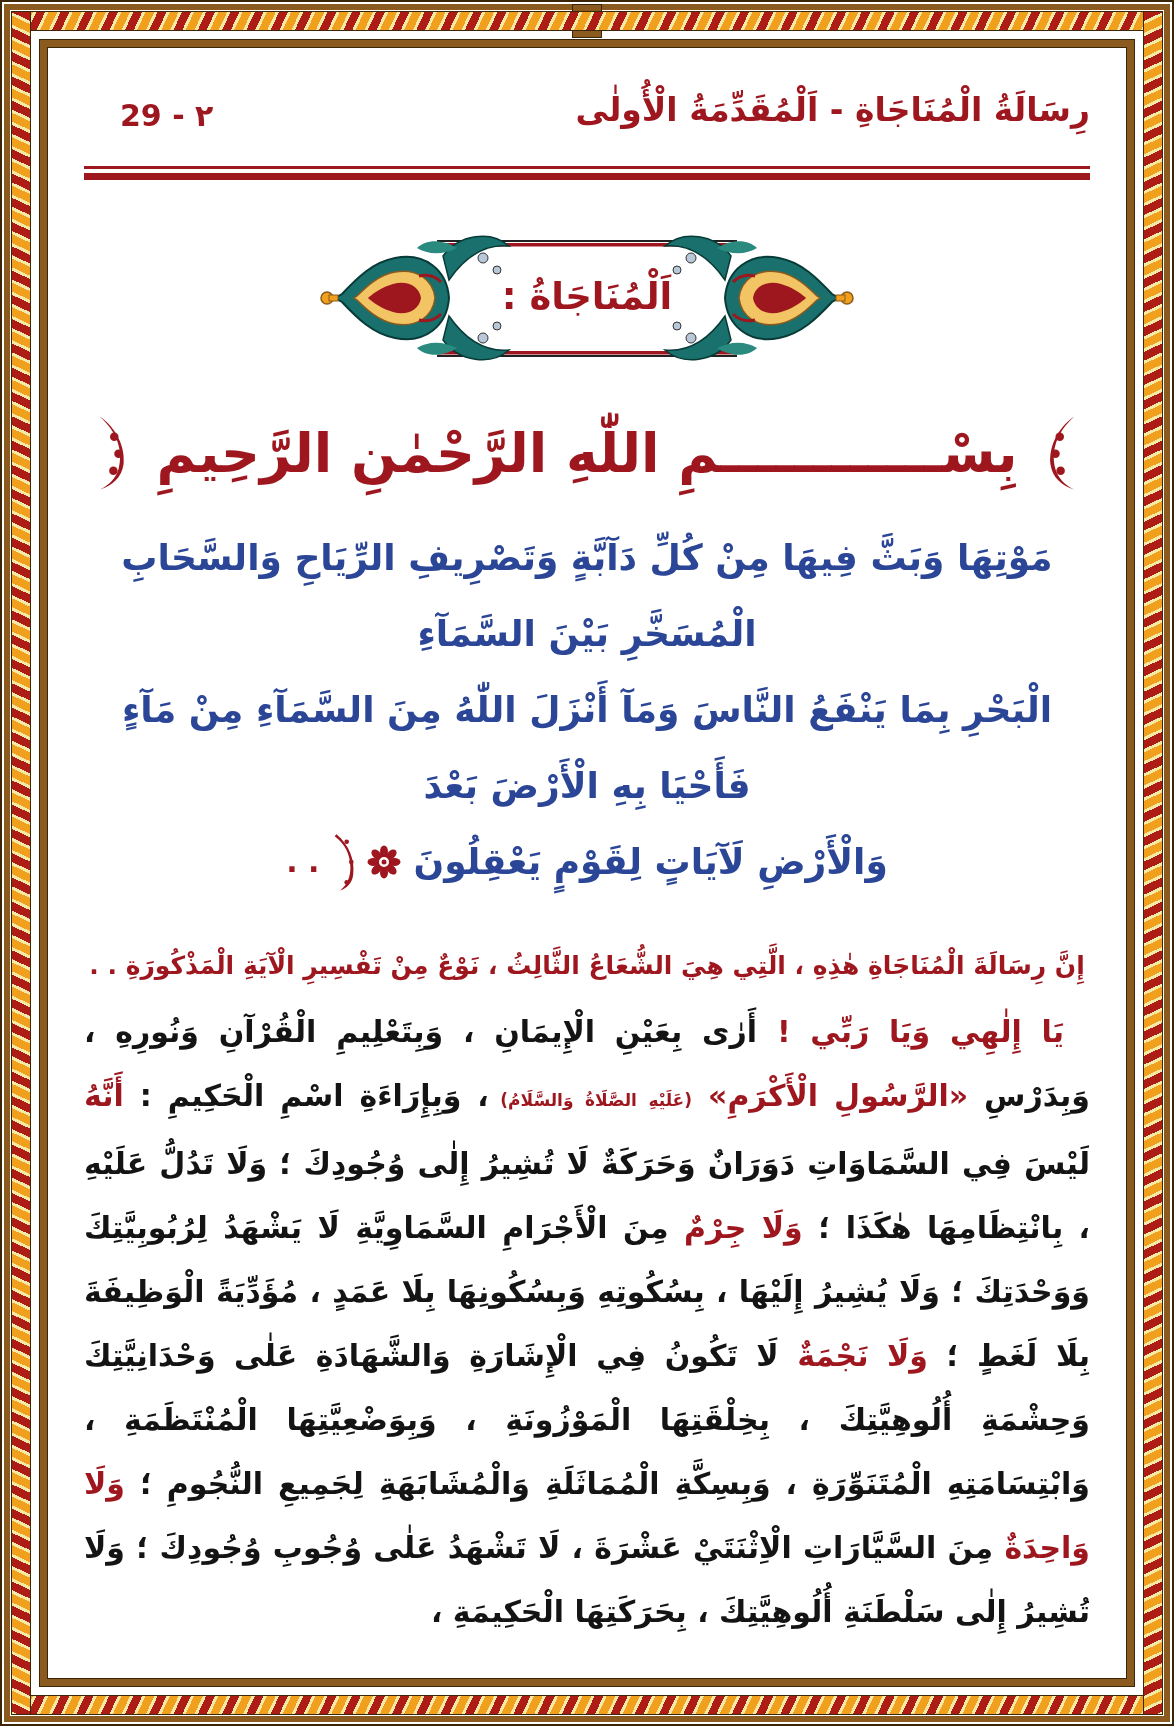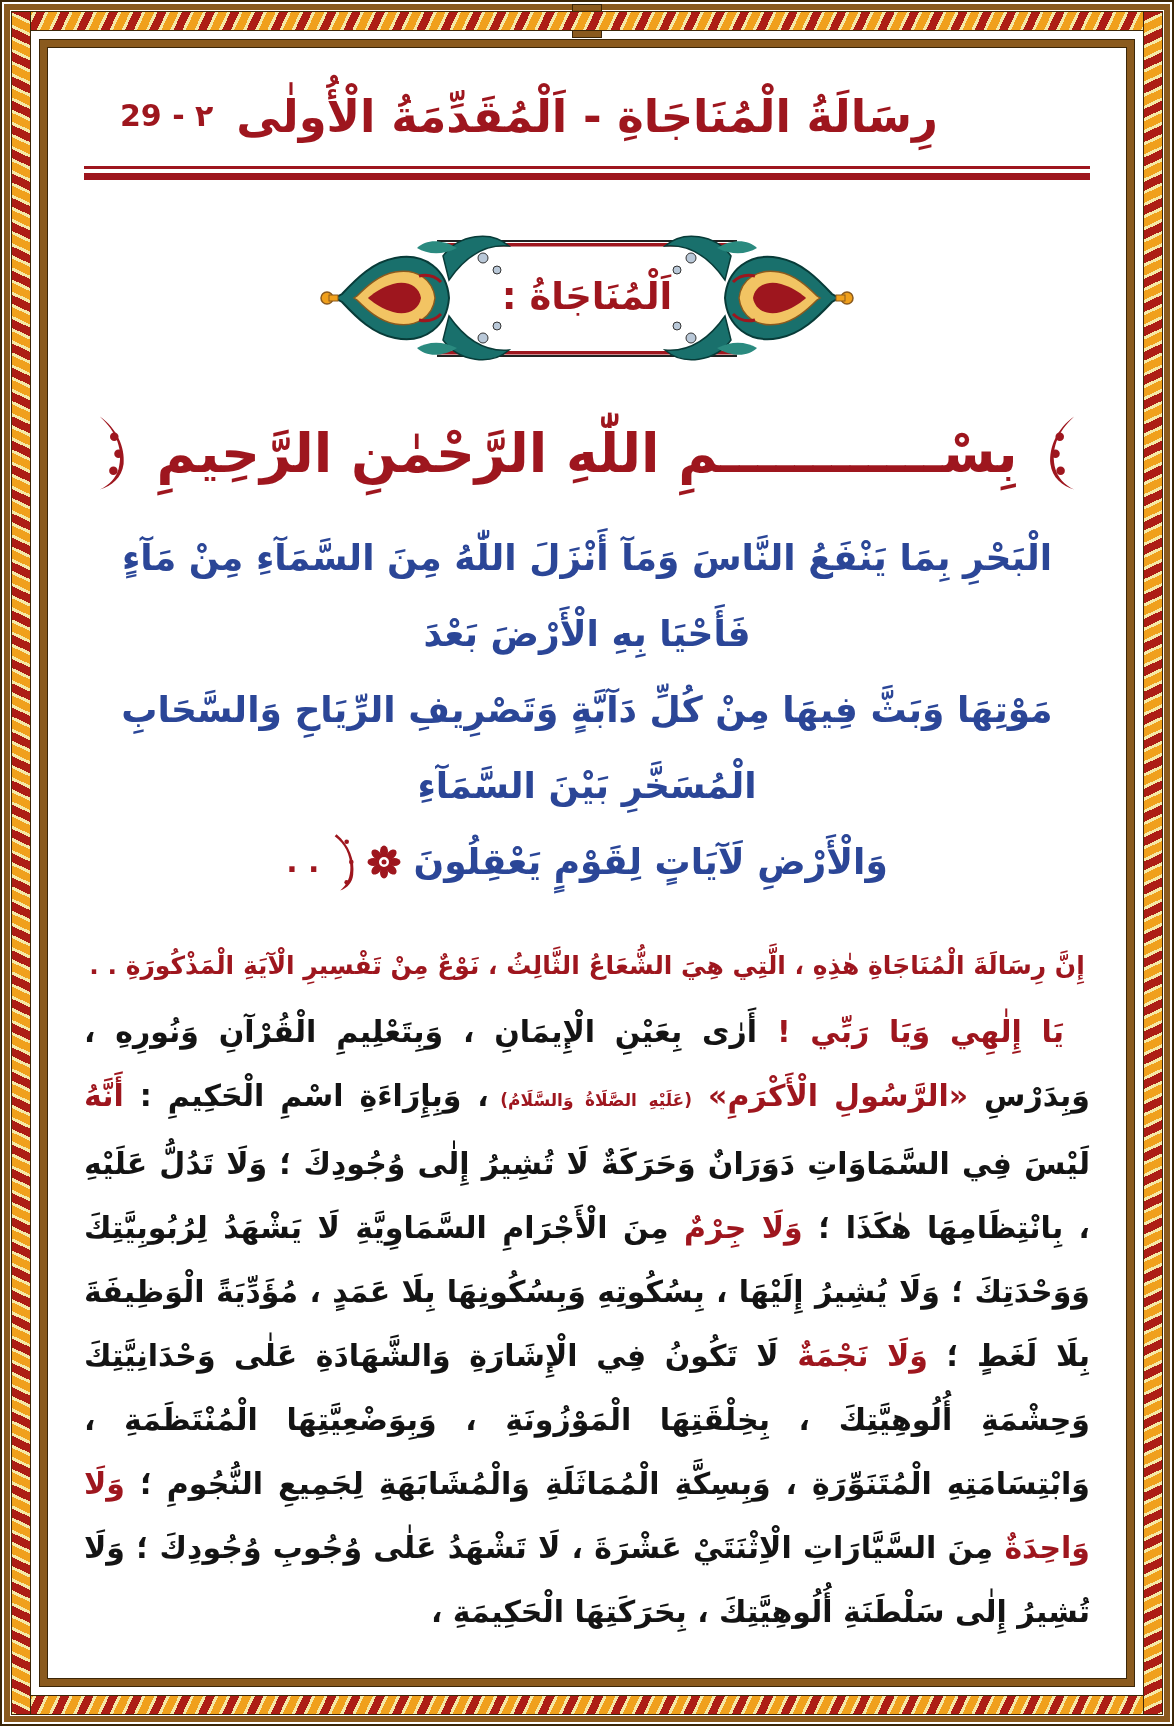--- a/index.html
+++ b/index.html
@@ -30,21 +30,21 @@
   .chain.bottom{bottom:9px;}
   .chain.v{top:9px;bottom:9px;width:20px;
     background:repeating-linear-gradient(205deg,var(--chain-red) 0 8px,var(--cream) 8px 11px,var(--gold) 11px 19px,var(--cream) 19px 22px);}
   .chain.left{left:9px;}
   .chain.right{right:9px;background:repeating-linear-gradient(155deg,var(--chain-red) 0 8px,var(--cream) 8px 11px,var(--gold) 11px 19px,var(--cream) 19px 22px);}
   .inner-frame{position:absolute;inset:38px;border:7px solid var(--brown);
     box-shadow:0 0 0 1px var(--dark), inset 0 0 0 1px var(--dark);pointer-events:none;}
   
   .content{position:absolute;inset:50px 56px;padding:22px 26px 0;direction:rtl;overflow:hidden;}
   .header-row{position:relative;height:62px;margin-top:16px;}
-  .header-title{text-align:center;font-size:45px;font-weight:bold;color:var(--red);}
+  .header-title{font-size:33px;font-weight:bold;color:var(--red);}
   .page-num{position:absolute;left:36px;top:8px;font-size:30px;font-weight:bold;color:var(--red);}
   .rule-thin{height:3px;background:var(--red);margin-top:14px;}
   .rule-thick{height:7px;background:var(--red);margin-top:4px;}
   .ornament-wrap{position:relative;width:600px;height:160px;margin:38px auto 0;}
   .ornament-wrap svg{display:block;}
   .ornament-title{position:absolute;inset:0;display:flex;align-items:center;justify-content:center;
     font-size:37px;font-weight:bold;color:var(--red);padding-bottom:4px;}
   .bismillah-row{display:flex;align-items:center;justify-content:center;gap:30px;margin-top:16px;height:118px;}
   .bismillah-text{font-size:54px;font-weight:bold;color:var(--red);white-space:nowrap;}
   .verse{margin-top:8px;color:var(--blue);font-weight:bold;font-size:36px;}
@@ -120,22 +120,22 @@
       <div class="bismillah-text">بِسْــــــــــــمِ اللّٰهِ الرَّحْمٰنِ الرَّحِيمِ</div>
       <svg width="34" height="88" viewBox="0 0 40 90" style="transform:scaleX(-1)">
         <path d="M32 2 C 12 20 4 42 10 64 C 13 74 20 82 32 88 C 18 84 6 74 4 58 C 2 38 12 16 32 2 Z" fill="#9E161E"></path>
         <circle cx="15" cy="26" r="5" fill="#9E161E"></circle>
         <circle cx="10" cy="46" r="5" fill="#9E161E"></circle>
         <circle cx="16" cy="66" r="5" fill="#9E161E"></circle>
       </svg>
     </div>
 
     <div class="verse">
+      <div class="verse-line">مَوْتِهَا وَبَثَّ فِيهَا مِنْ كُلِّ دَآبَّةٍ وَتَصْرِيفِ الرِّيَاحِ وَالسَّحَابِ الْمُسَخَّرِ بَيْنَ السَّمَآءِ</div>
       <div class="verse-line">الْبَحْرِ بِمَا يَنْفَعُ النَّاسَ وَمَآ أَنْزَلَ اللّٰهُ مِنَ السَّمَآءِ مِنْ مَآءٍ فَأَحْيَا بِهِ الْأَرْضَ بَعْدَ</div>
-      <div class="verse-line">مَوْتِهَا وَبَثَّ فِيهَا مِنْ كُلِّ دَآبَّةٍ وَتَصْرِيفِ الرِّيَاحِ وَالسَّحَابِ الْمُسَخَّرِ بَيْنَ السَّمَآءِ</div>
       <div class="verse-line verse-last">
         <span>وَالْأَرْضِ لَآيَاتٍ لِقَوْمٍ يَعْقِلُونَ</span>
         <svg width="34" height="34" viewBox="0 0 34 34">
           <g fill="#9E161E">
             <ellipse cx="17" cy="6.5" rx="4" ry="6"></ellipse>
             <ellipse cx="17" cy="27.5" rx="4" ry="6"></ellipse>
             <ellipse cx="6.5" cy="17" rx="6" ry="4"></ellipse>
             <ellipse cx="27.5" cy="17" rx="6" ry="4"></ellipse>
             <ellipse cx="9.5" cy="9.5" rx="4" ry="6" transform="rotate(-45 9.5 9.5)"></ellipse>
             <ellipse cx="24.5" cy="24.5" rx="4" ry="6" transform="rotate(-45 24.5 24.5)"></ellipse>

